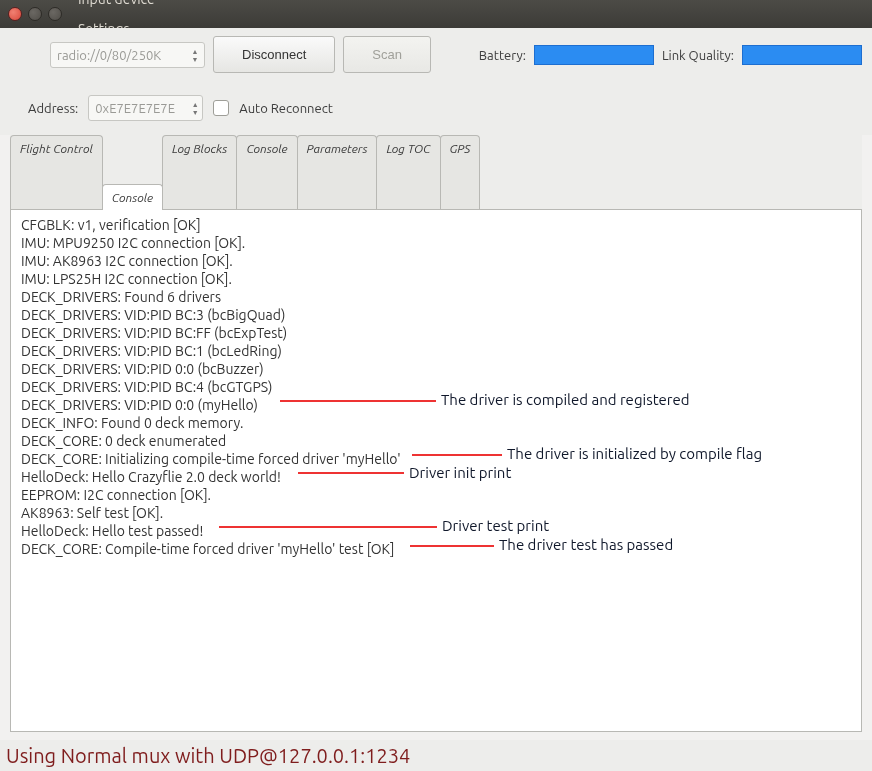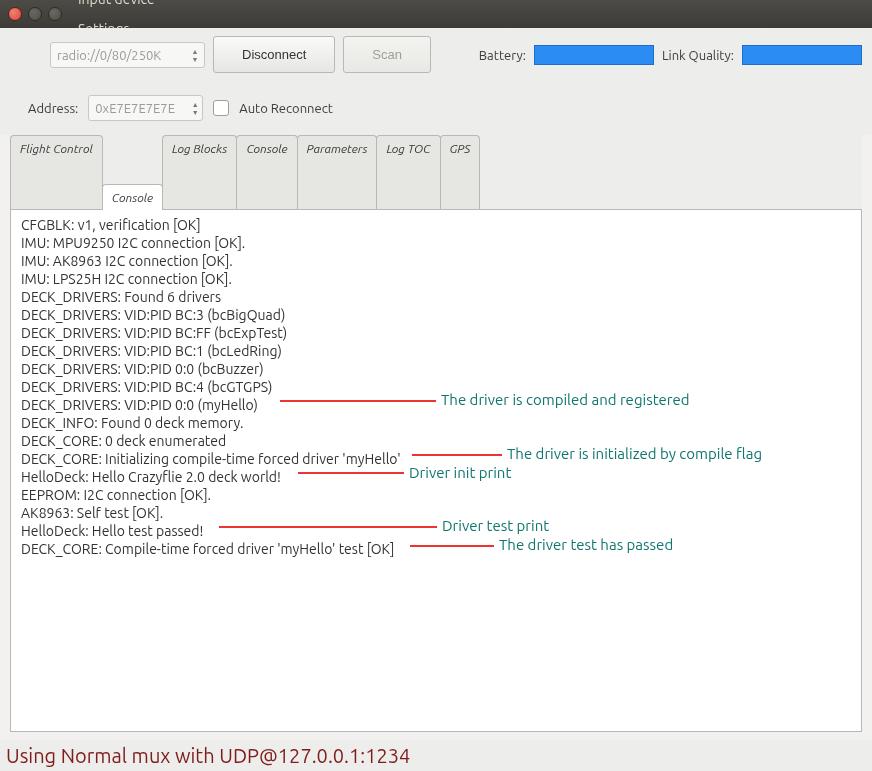--- a/index.html
+++ b/index.html
@@ -58,21 +58,21 @@
     .tabs { display:flex; border-bottom:1px solid #b8b8b4; margin: 0 10px 0 10px; background:#ededeb;}
     .tab {
       padding:6px 9px; border:1px solid #b8b8b4; border-bottom:none;
       background:#e6e6e3; border-top-left-radius:4px; border-top-right-radius:4px;
       margin-right:-1px; color:#3a3a3a; cursor:default; font-size:12px;font-style:italic;
     }
     .tab.active { background:#fff; position:relative; top:1px;margin-top:48px; }
     .console-wrap { margin:0 10px 8px 10px; flex:1; background:#fff; border:1px solid #b8b8b4; border-top:none; padding:6px 10px; position:relative; overflow:hidden;}
     .console-lines { font-size:14px; line-height:18px; color:#333; }
     .console-line { white-space:pre; }
-    .anno { position:absolute; color:#0f766e; font-size:15px; pointer-events:none;}
+    .anno { position:absolute; color:#0f172a; font-size:15px; pointer-events:none;}
     .anno-line { position:absolute; height:2px; background:#e33; pointer-events:none;}
     .statusbar { padding:4px 6px; background:#ededeb; color:#7f1d1d; font-size:20px;}
   </style>
 </head>
 <body>
 
 <div class="titlebar">
   <span class="win-btn win-close"></span>
   <span class="win-btn win-min"></span>
   <span class="win-btn win-max"></span>

